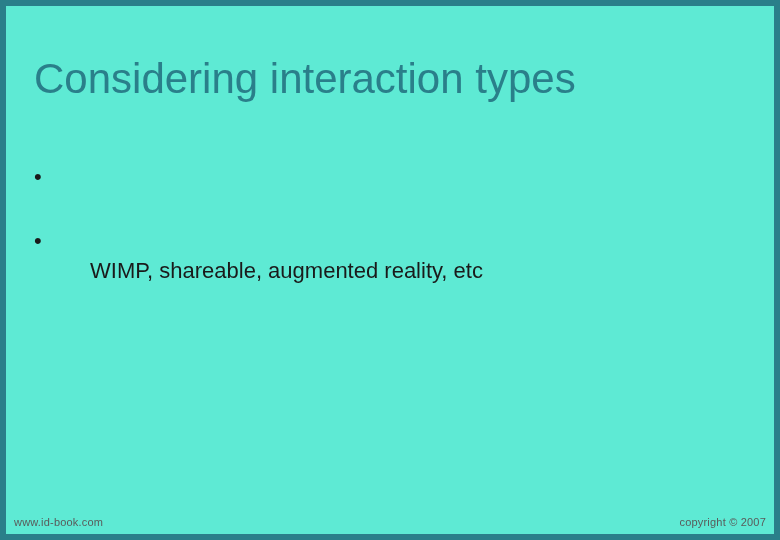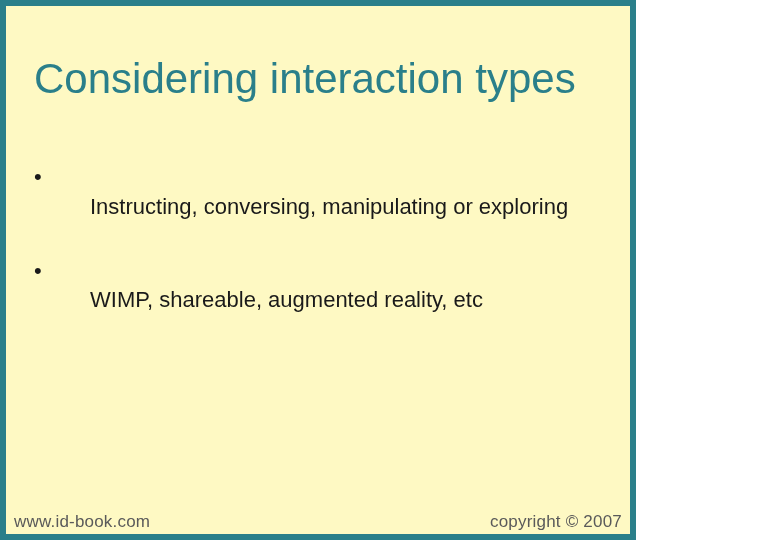--- a/index.html
+++ b/index.html
@@ -5,23 +5,23 @@
   html, body {
     margin: 0;
     padding: 0;
     width: 780px;
     height: 540px;
     font-family: Verdana, Geneva, sans-serif;
     background: #ffffff;
   }
   .slide {
     box-sizing: border-box;
-    width: 636px;
+    width: 780px;
     height: 540px;
-    background: #fef9c3;
+    background: #5eead4;
     border: 6px solid #2a7f8a;
     position: relative;
     padding: 0;
   }
   .title {
     color: #2a7f8a;
     font-size: 42px;
     font-weight: 400;
     margin: 50px 0 0 28px;
     line-height: 1.1;
@@ -55,21 +55,21 @@
   }
   .footer {
     position: absolute;
     left: 0;
     right: 0;
     bottom: 0;
     height: 22px;
     display: flex;
     justify-content: space-between;
     align-items: center;
-    font-size: 17px;
+    font-size: 11px;
     color: #5a5a5a;
     padding: 0 8px 2px 8px;
     box-sizing: border-box;
     font-family: Verdana, Geneva, sans-serif;
   }
   .footer-url { letter-spacing: 0.2px; }
   .footer-copy { letter-spacing: 0.2px; }
 </style>
 </head>
 <body>
@@ -77,21 +77,20 @@
 <div class="slide">
 
   <h1 class="title">Considering interaction types</h1>
 
   <div class="body">
 
     <div class="bullet">
       <div class="bullet-line">
         <span class="dot">•</span>
       </div>
-      <div class="sub">Instructing, conversing, manipulating or exploring</div>
     </div>
 
     <div class="bullet">
       <div class="bullet-line">
         <span class="dot">•</span>
       </div>
       <div class="sub">WIMP, shareable, augmented reality, etc</div>
     </div>
 
   </div>

